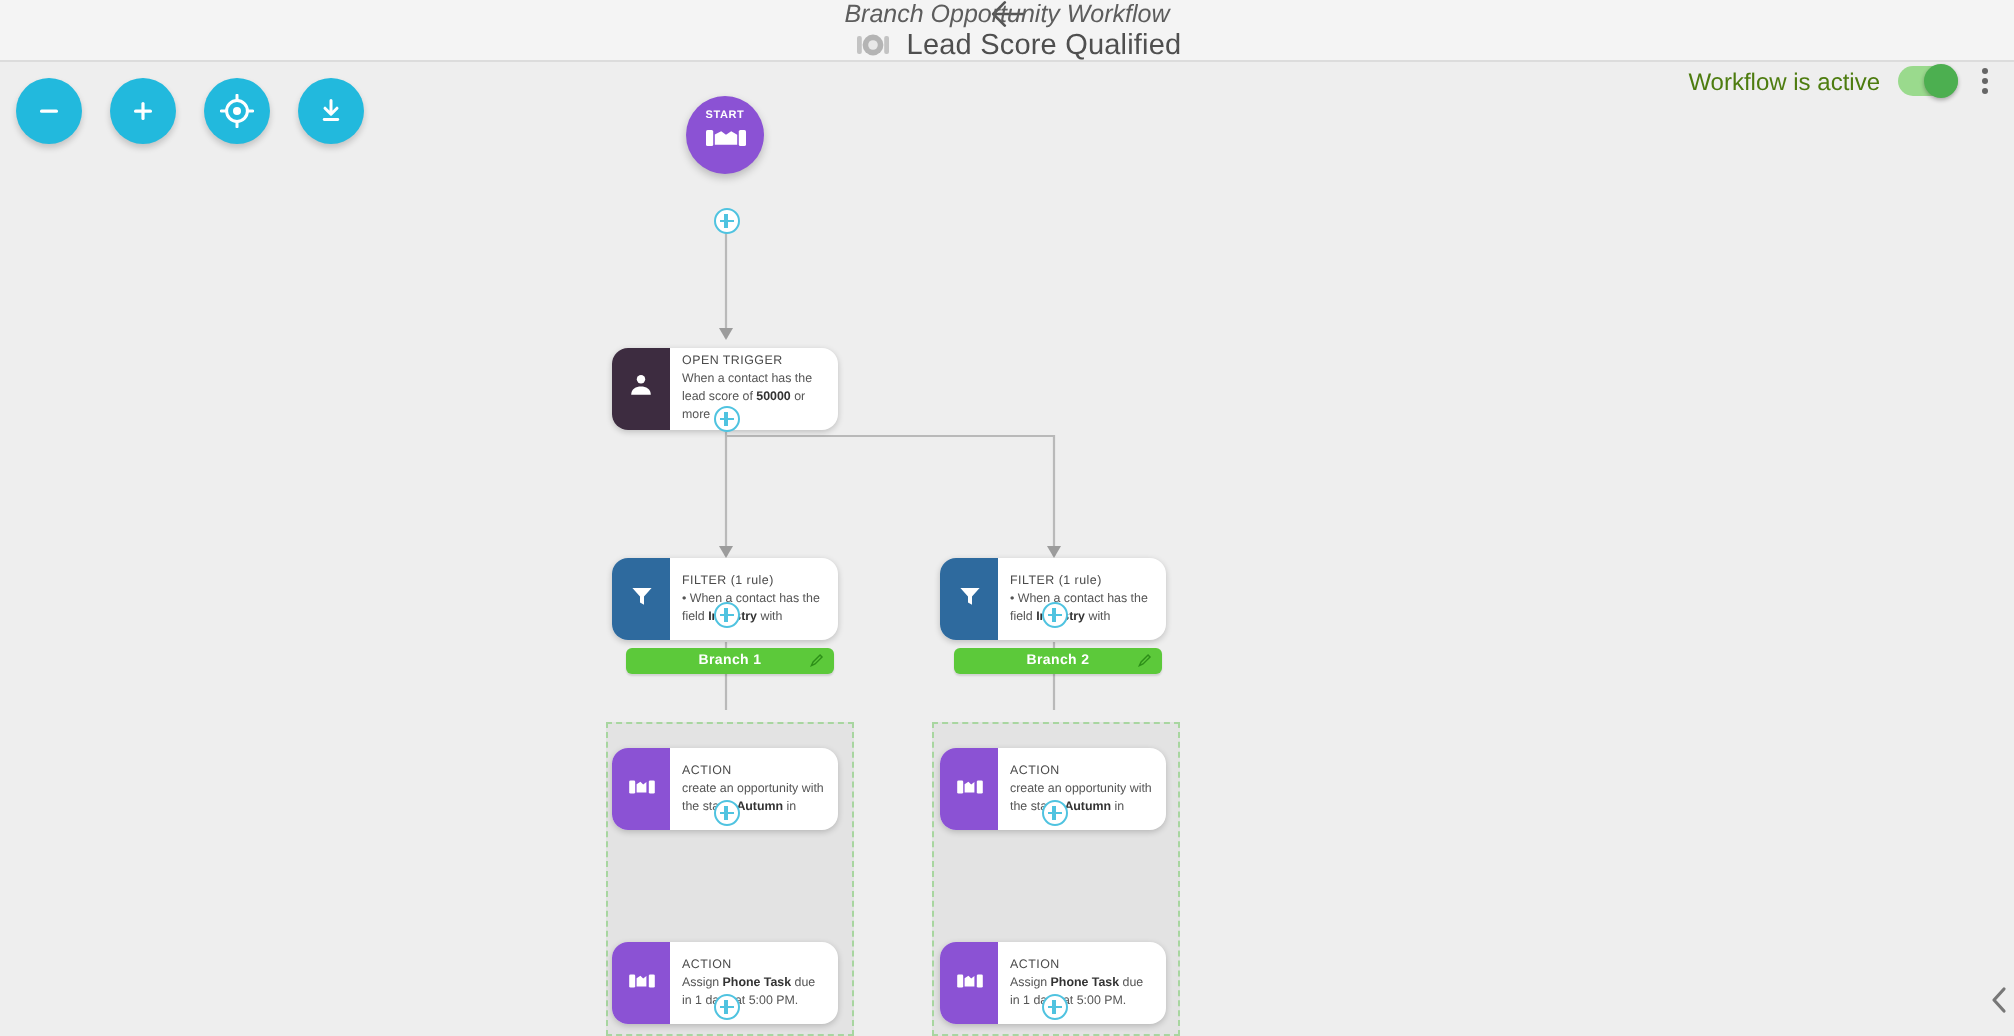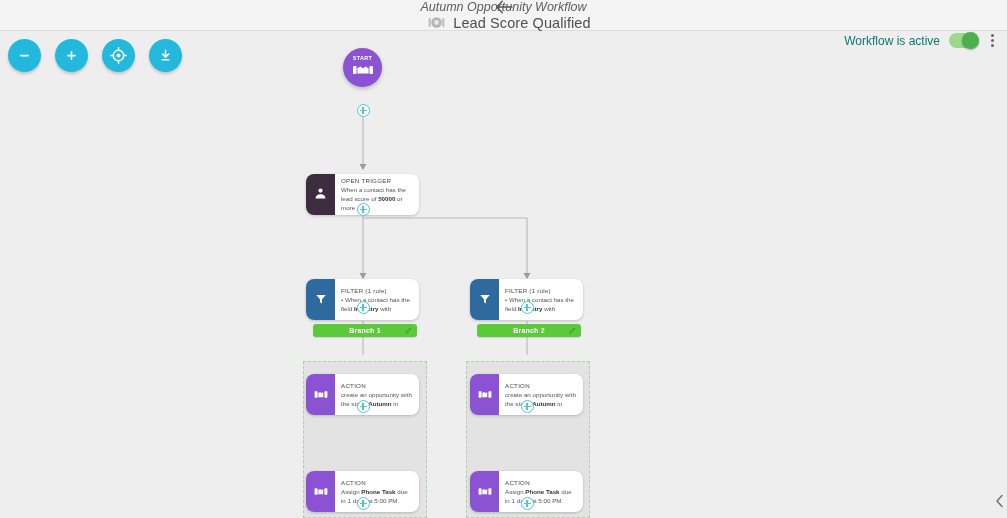--- a/index.html
+++ b/index.html
@@ -40,21 +40,21 @@
   .hdr-center {
     position: absolute; left: 0; right: 0;
     text-align: center;
     font-size: 12.5px; font-style: italic; color: #5d5d5d;
     pointer-events: none;
   }
   .hdr-right {
     margin-left: auto; display: flex; align-items: center;
     gap: 9px; padding-right: 10px; z-index: 2;
   }
-  .toggle-label { font-size: 12px; color: #0f766e; white-space: nowrap; }
+  .toggle-label { font-size: 12px; color: #4d7c0f; white-space: nowrap; }
   .toggle {
     width: 30px; height: 15px; border-radius: 8px;
     background: #9ada8d; position: relative; cursor: pointer;
   }
   .toggle::after {
     content: ""; position: absolute; right: 0px; top: -1px;
     width: 17px; height: 17px; border-radius: 50%;
     background: #4caf50;
     box-shadow: 0 1px 2px rgba(0,0,0,.3);
   }
@@ -199,21 +199,21 @@
       <svg class="wf-glyph" viewBox="0 0 17 17">
         <rect x="0.5" y="4" width="2.4" height="9" rx="1" fill="#c3c3c3"></rect>
         <rect x="14.1" y="4" width="2.4" height="9" rx="1" fill="#c3c3c3"></rect>
         <circle cx="8.5" cy="8.5" r="5.2" fill="#b4b4b4"></circle>
         <circle cx="8.5" cy="8.5" r="2.4" fill="#e8e8e8"></circle>
       </svg>
     </span>
     <span class="wf-title">Lead Score Qualified</span>
   </div>
 
-  <div class="hdr-center">Autumn Opportunity Workflow</div>
+  <div class="hdr-center">Branch Opportunity Workflow</div>
 
   <div class="hdr-right">
     <span class="toggle-label">Workflow is active</span>
     <div class="toggle"></div>
     <div class="kebab">
       <i></i>
         <i></i>
         <i></i>
     </div>
   </div>

